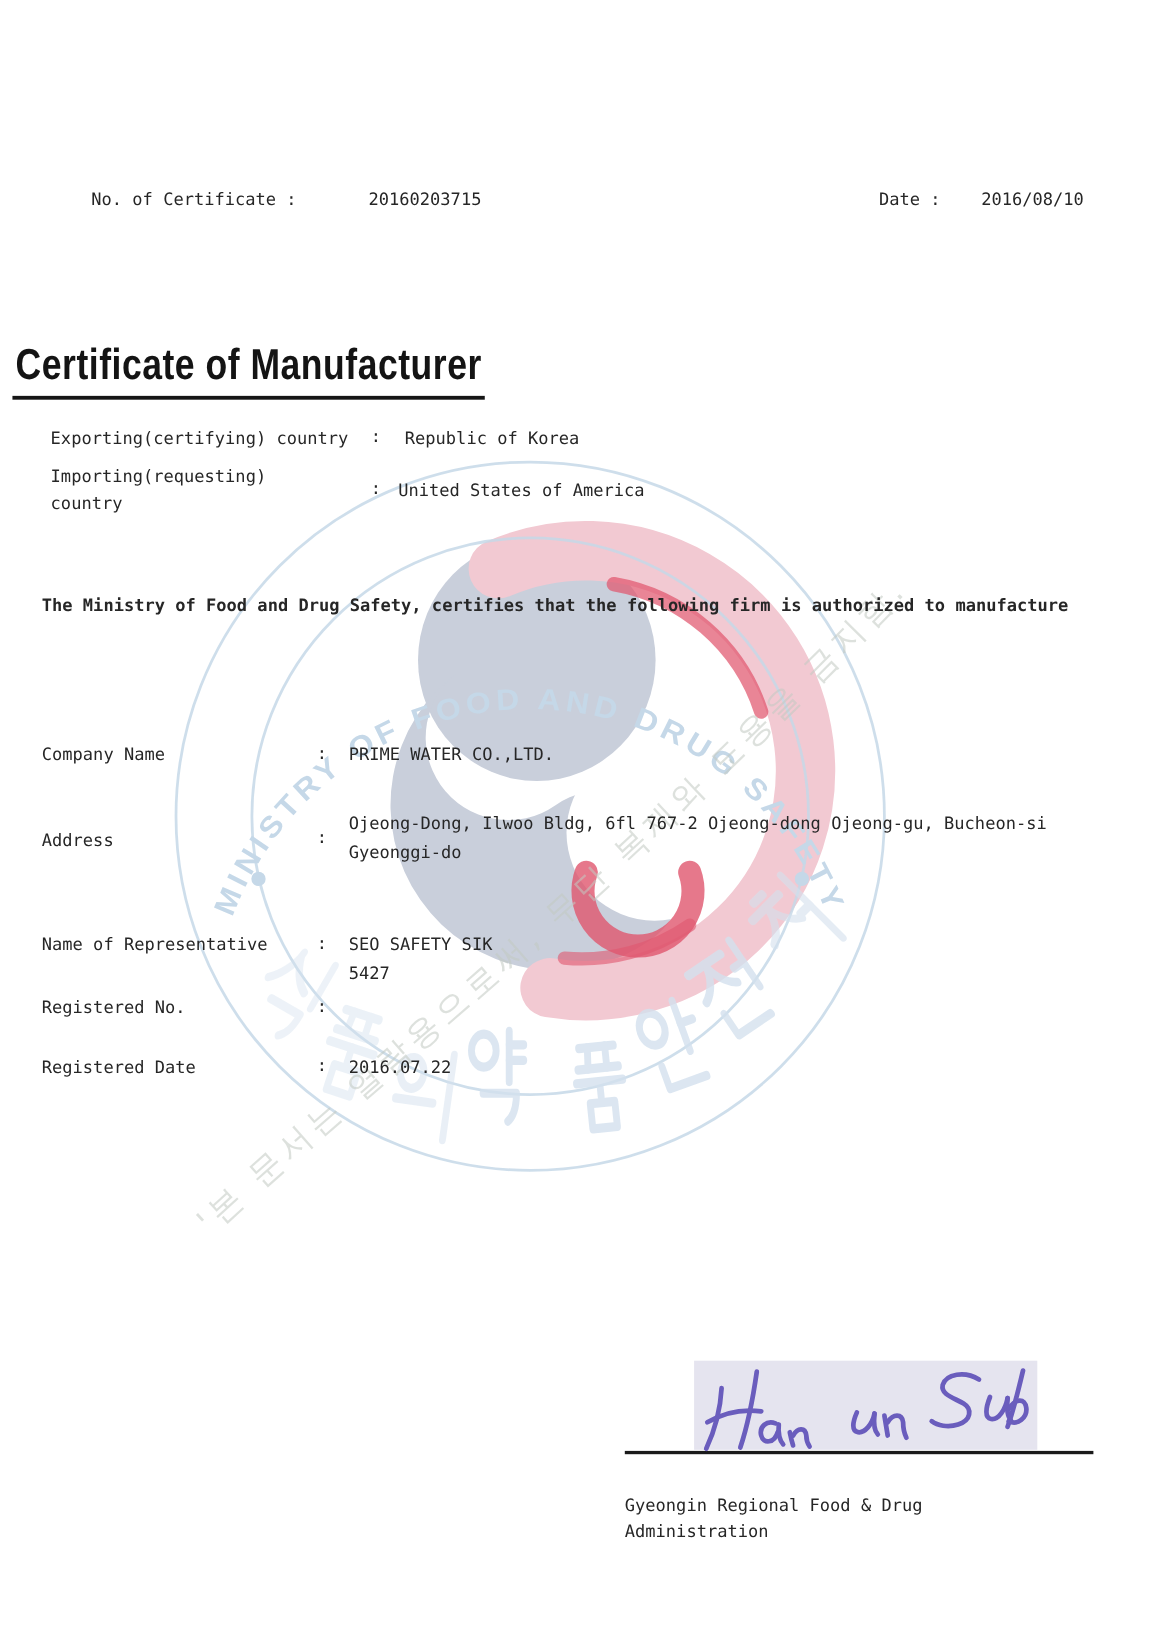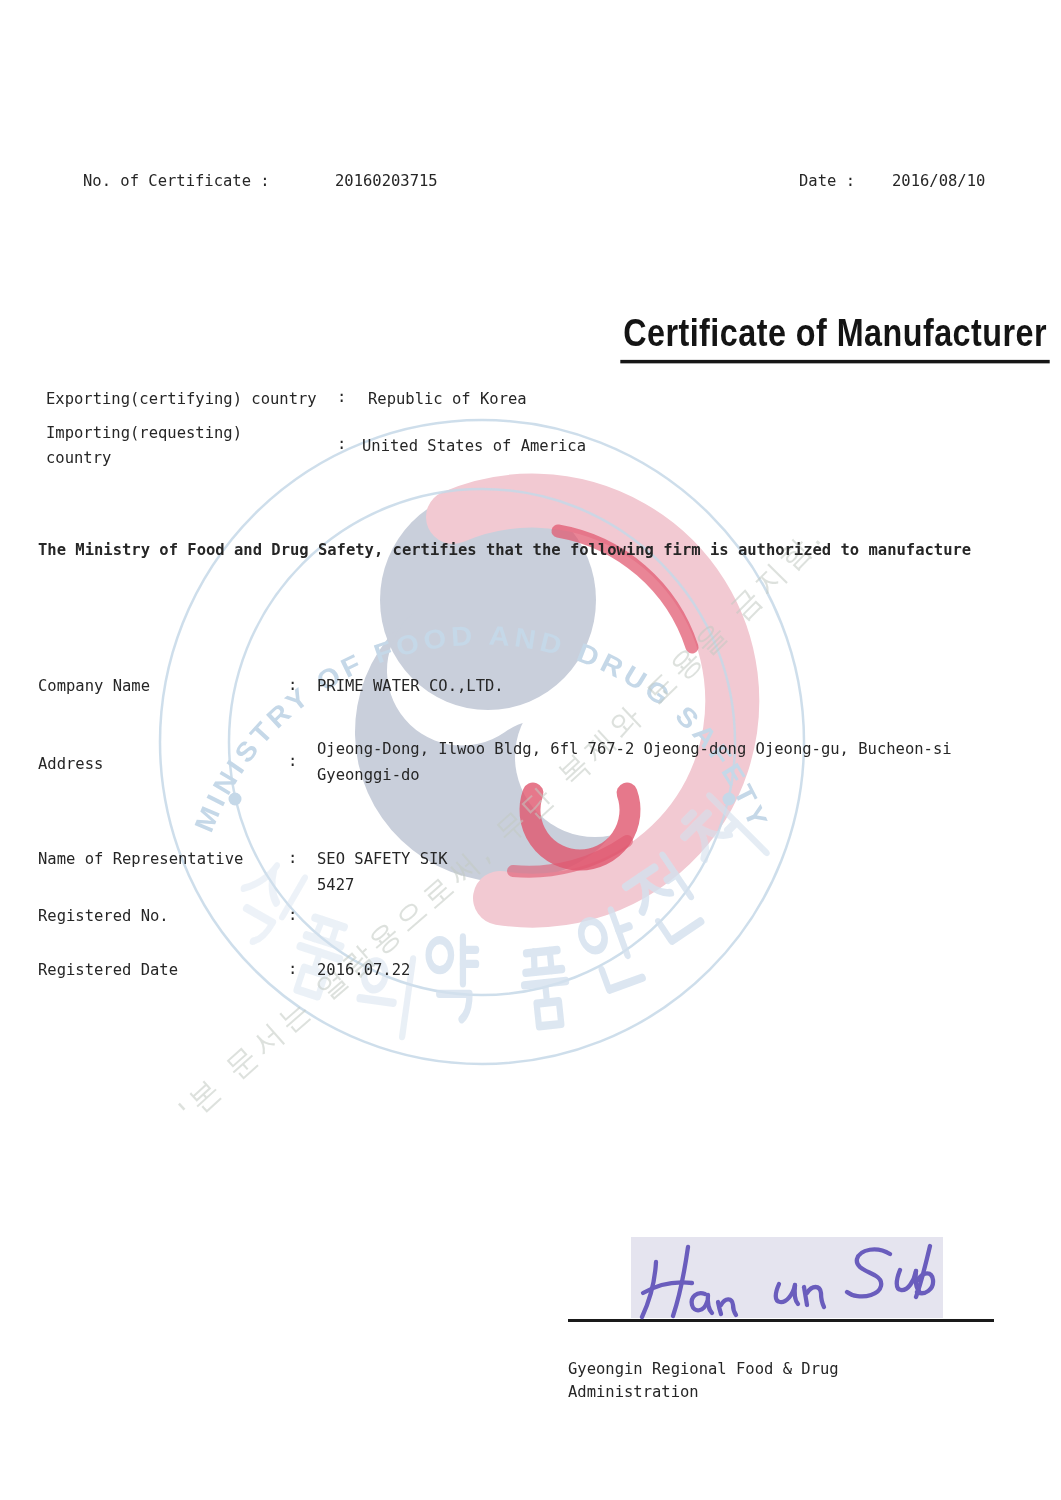--- a/index.html
+++ b/index.html
@@ -3,21 +3,21 @@
 <meta charset="utf-8">
 <style>
   html,body{margin:0;padding:0;background:#fff;}
   .page{position:relative;width:1061px;height:1500px;background:#ffffff;overflow:hidden;
         font-family:"DejaVu Sans Mono",monospace;color:#262626;}
   .abs{position:absolute;white-space:pre;}
   .t{font-size:15.5px;line-height:19px;}
   .bold{font-weight:bold;}
   #seal-layer{position:absolute;left:0;top:0;width:1061px;height:1500px;z-index:0;}
   .txt-layer{z-index:2;text-align:right;}
-  .title-wrap{position:absolute;left:0;right:0;top:310px;text-align:right;z-index:2;}
+  .title-wrap{position:absolute;left:0;right:0;top:310px;text-align:left;z-index:2;}
   .title-inner{display:inline-block;font-family:"Liberation Sans",sans-serif;font-weight:bold;
                font-size:34px;color:#141414;transform:scale(0.95,1.16);transform-origin:center top;
                border-bottom:3.5px solid #161616;padding:0 3px 4px 3px;letter-spacing:0.5px;}
   #sig-svg{position:absolute;left:600px;top:1228px;z-index:3;}
   .underline{position:absolute;left:568px;top:1319px;width:426px;height:3px;background:#1a1a1a;z-index:2;}
 </style>
 </head>
 <body>
 
 <div class="page">

